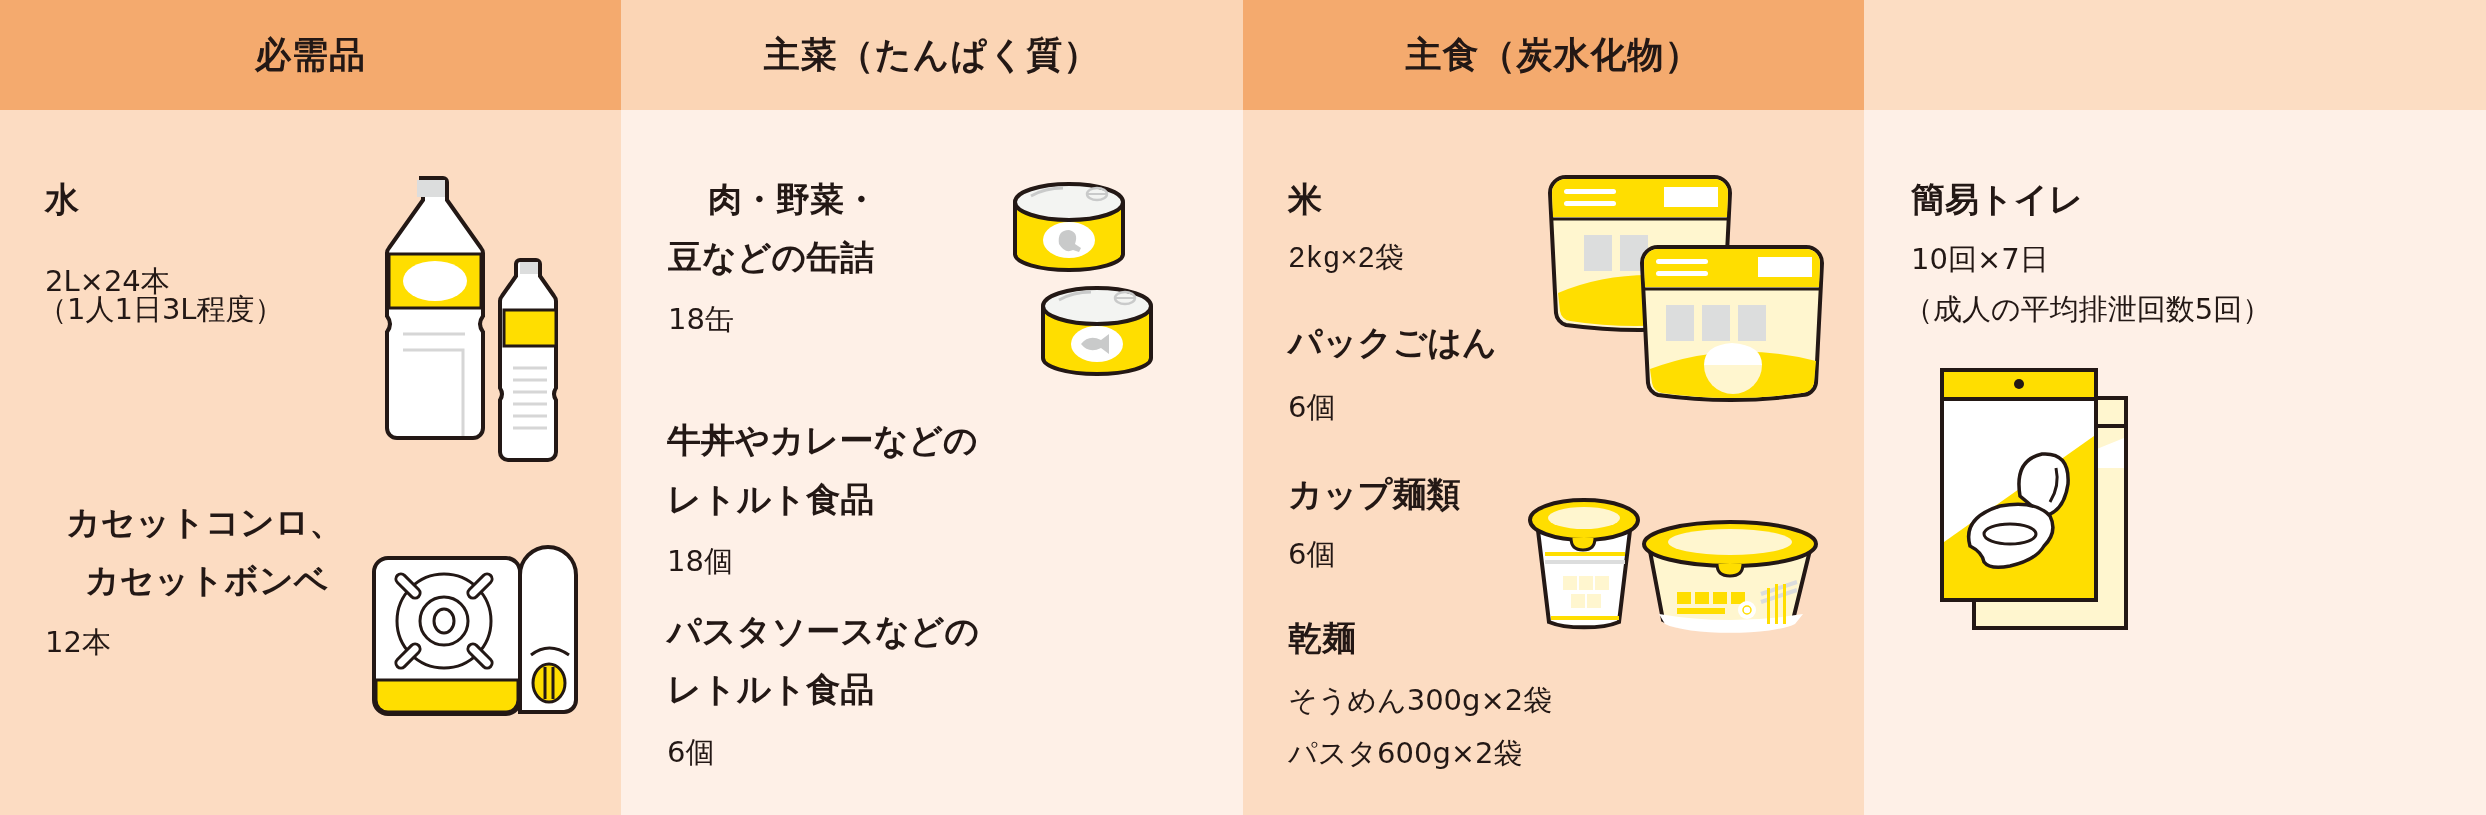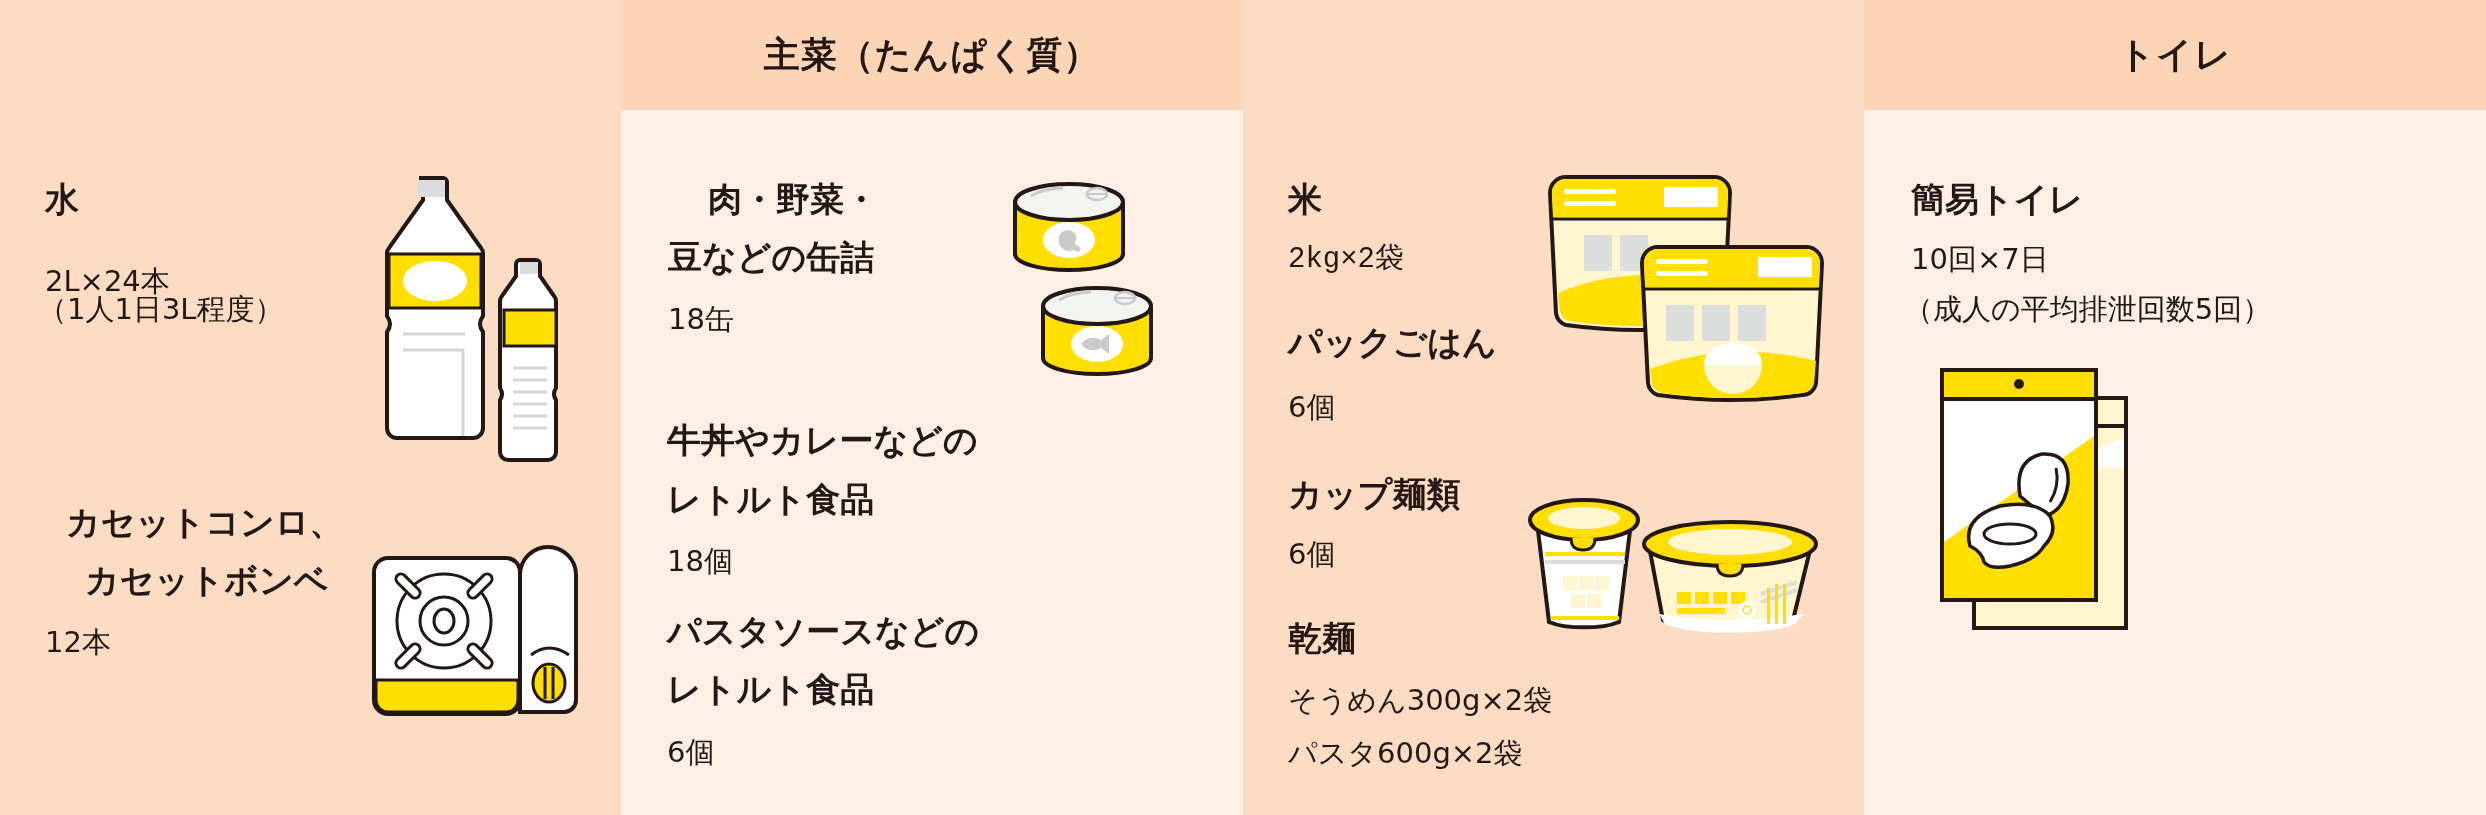--- a/index.html
+++ b/index.html
@@ -20,20 +20,23 @@
   .body-light { background:#FEF0E7; }
   .t { position:absolute; white-space:nowrap; line-height:1; }
   .h { font-weight:bold; font-size:34px; }
   .s { font-size:29px; }
   svg.ill { position:absolute; overflow:visible; }
 </style>
 </head>
 <body>
 
 <div class="col c1">
+  <div class="hdr hdr-dark">
+    <span>必需品</span>
+  </div>
   <div class="body body-dark"></div>
 
   <div>
     <span class="t h" style="left:45px;top:182px;">水</span>
     <span class="t s" style="left:45px;top:245px;margin-top:22px;">2L×24本</span>
     <span class="t s" style="left:38px;top:295px;">（1人1日3L程度）</span>
   </div>
 
   <svg class="ill" style="left:385px;top:174px;" width="182" height="270" viewBox="0 0 182 270">
 
@@ -119,20 +122,23 @@
   </div>
 
   <div>
     <span class="t h" style="left:46px;top:614px;">パスタソースなどの</span>
     <span class="t h" style="left:46px;top:672px;">レトルト食品</span>
     <span class="t s" style="left:46px;top:738px;">6個</span>
   </div>
 </div>
 
 <div class="col c3">
+  <div class="hdr hdr-dark">
+    <span>主食（炭水化物）</span>
+  </div>
   <div class="body body-dark"></div>
 
   <div>
     <span class="t h" style="left:45px;top:182px;">米</span>
     <span class="t s" style="left:45px;top:245px;font-family:Liberation Mono, monospace;">2kg×2袋</span>
   </div>
   <div>
     <span class="t h" style="left:45px;top:325px;">パックごはん</span>
     <span class="t s" style="left:45px;top:393px;">6個</span>
   </div>
@@ -202,23 +208,20 @@
     <rect x="240" y="90" width="3" height="36" fill="#FFDE00"></rect>
     <rect x="248" y="86" width="3" height="40" fill="#FFDE00"></rect>
     <rect x="256" y="86" width="3" height="40" fill="#FFDE00"></rect>
     <ellipse cx="203" cy="46" rx="86" ry="22" fill="#FFDE00" stroke="#231815" stroke-width="4"></ellipse>
     <ellipse cx="203" cy="44" rx="62" ry="13" fill="#FFF6CF"></ellipse>
     <path d="M190 66 q0 12 13 12 q13 0 13 -12" fill="#FFDE00" stroke="#231815" stroke-width="3"></path>
   </svg>
 </div>
 
 <div class="col c4">
-  <div class="hdr hdr-light">
-    <span>トイレ</span>
-  </div>
   <div class="body body-light"></div>
 
   <div>
     <span class="t h" style="left:47px;top:182px;">簡易トイレ</span>
     <span class="t s" style="left:47px;top:245px;">10回×7日</span>
     <span class="t s" style="left:40px;top:295px;">（成人の平均排泄回数5回）</span>
   </div>
 
   <svg class="ill" style="left:76px;top:368px;" width="190" height="264" viewBox="0 0 190 264">
 

